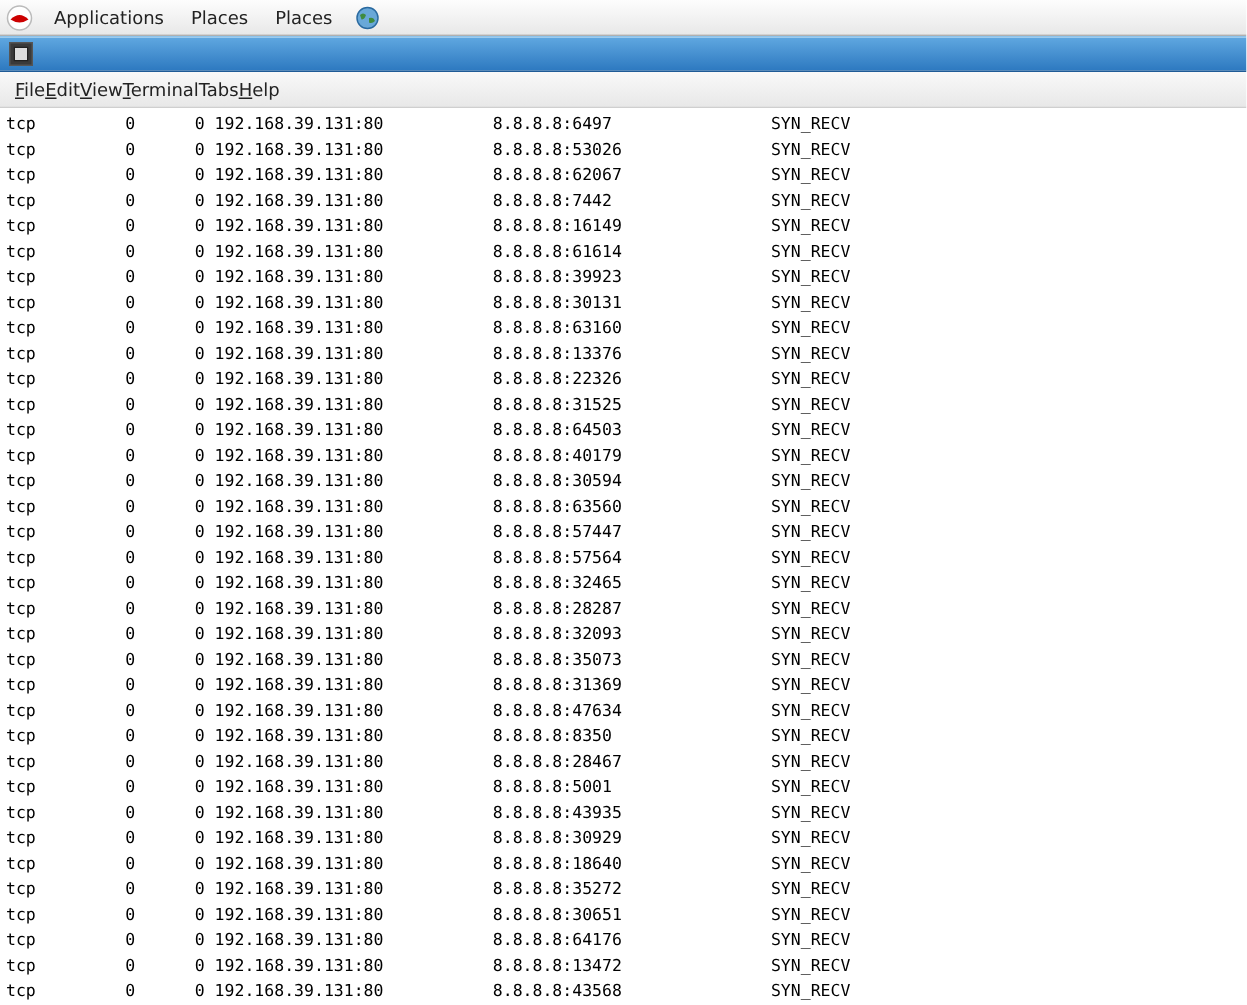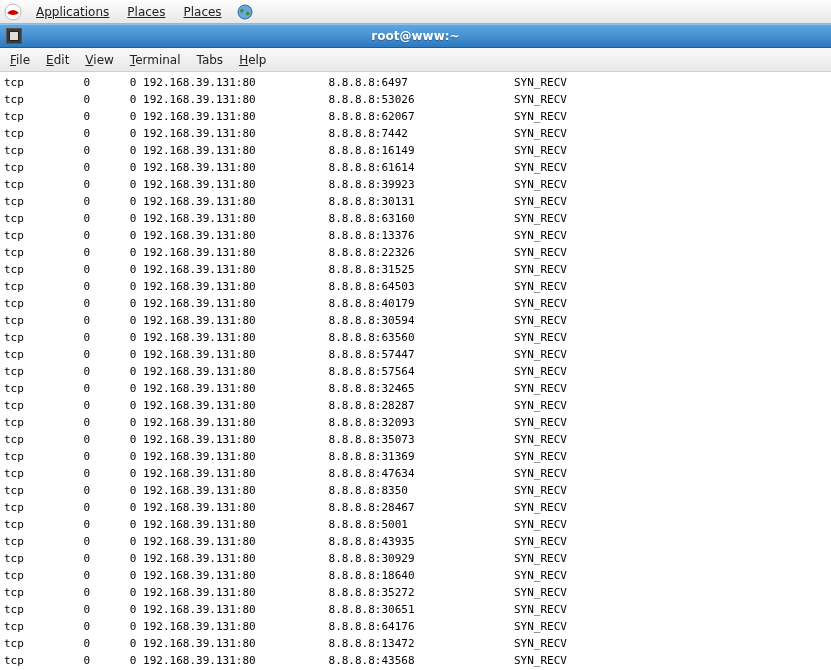--- a/index.html
+++ b/index.html
@@ -21,21 +21,20 @@
     padding: 0 4px;
   }
   .rh-icon {
     width: 18px; height: 18px;
     display: inline-flex; align-items:center; justify-content:center;
   }
   .panel-item {
     color: #222;
     cursor: pointer;
     padding: 2px 4px;
-    text-decoration: underline;
   }
   .globe-icon { width:18px; height:18px; display:inline-flex; align-items:center; justify-content:center;}
   .titlebar {
     height: 24px;
     background: linear-gradient(to bottom, #5fa7e0, #2d79c0);
     border-top: 1px solid #8cc3ec;
     border-bottom: 1px solid #1f5b96;
     display: flex;
     align-items: center;
     color: #ffffff;
@@ -55,21 +54,20 @@
     text-align:center;
     pointer-events:none;
     text-shadow: 0 1px 1px rgba(0,0,0,0.3);
   }
   .menubar {
     height: 24px;
     background: linear-gradient(to bottom, #f9f9f9, #e8e8e8);
     border-bottom: 1px solid #cfcfcf;
     display: flex;
     align-items: center;
-    gap: 16px;
     padding: 0 10px;
     color: #222;
   }
   .menu-item {
     cursor: pointer;
   }
   .menu-item .mn { text-decoration: underline; }
   .terminal {
     font-family: "DejaVu Sans Mono", "Liberation Mono", monospace;
     font-size: 11px;
@@ -104,21 +102,20 @@
   </span>
 </div>
 
 <div class="titlebar">
   <span class="title-icon">
     <svg width="10" height="10" viewBox="0 0 10 10">
         <rect width="10" height="10" fill="#222"></rect>
         <rect x="1" y="1" width="8" height="8" fill="#ddd"></rect>
       </svg>
   </span>
-  <span class="title-text">root@www:~</span>
 </div>
 
 <div class="menubar">
   <span class="menu-item"><span class="mn">F</span><span>ile</span></span>
   <span class="menu-item"><span class="mn">E</span><span>dit</span></span>
   <span class="menu-item"><span class="mn">V</span><span>iew</span></span>
   <span class="menu-item"><span class="mn">T</span><span>erminal</span></span>
   <span class="menu-item"><span>Tabs</span></span>
   <span class="menu-item"><span class="mn">H</span><span>elp</span></span>
 </div>

